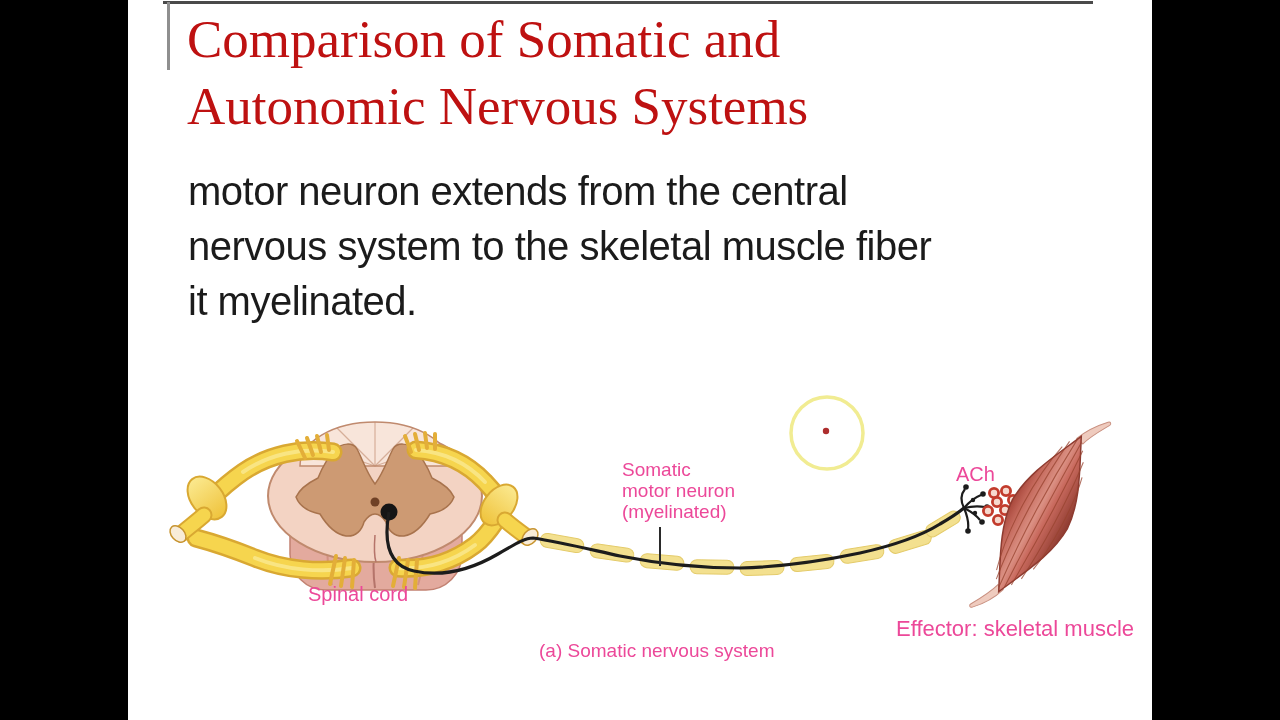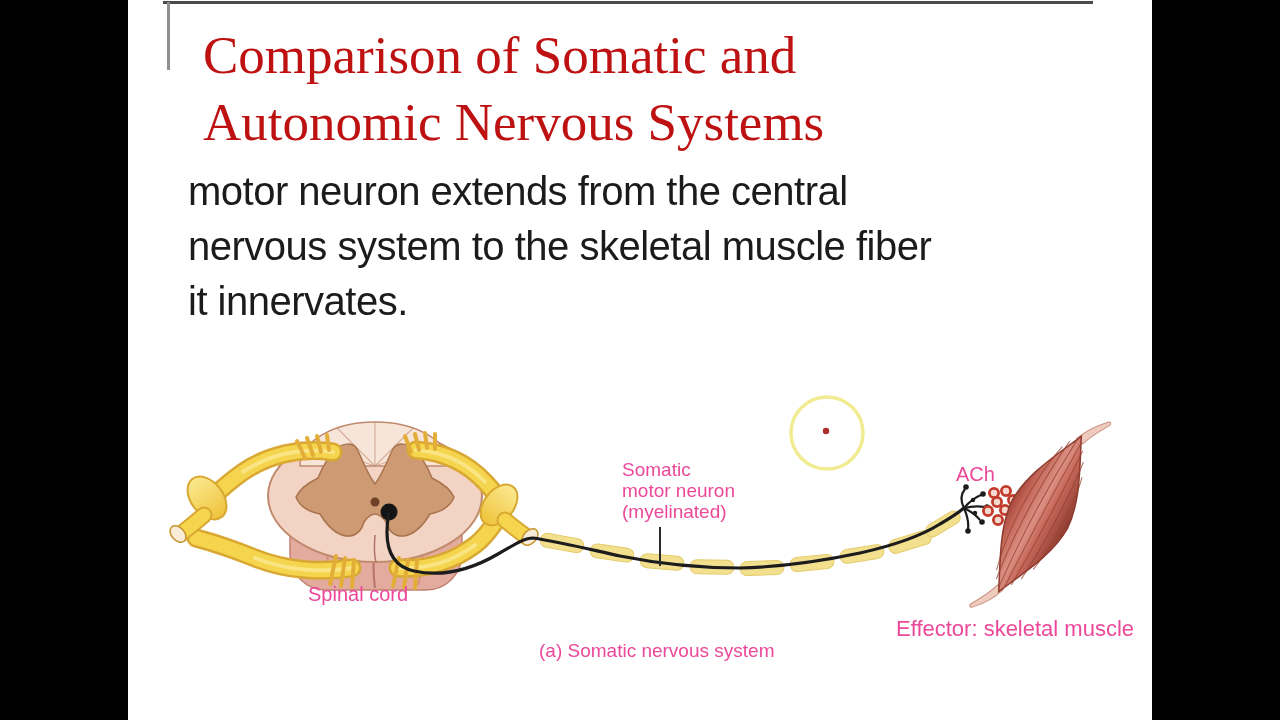--- a/index.html
+++ b/index.html
@@ -1,21 +1,21 @@
 <!DOCTYPE html>
 <html><head>
 <meta charset="utf-8">
 <style>
   html,body{margin:0;padding:0;background:#000;}
   .stage{position:relative;width:1280px;height:720px;background:#000;overflow:hidden;
          font-family:"Liberation Sans",sans-serif;}
   .slide{position:absolute;left:128px;top:0;width:1024px;height:720px;background:#ffffff;}
   .top-rule{position:absolute;left:35px;top:1px;width:930px;height:3px;background:#4a4a4a;}
   .title-accent{position:absolute;left:39px;top:2px;width:3px;height:68px;background:#8f8f8f;}
-  .slide-title{position:absolute;left:59px;top:6px;margin:16px;
+  .slide-title{position:absolute;left:59px;top:6px;margin:0;
                font-family:"Liberation Serif",serif;font-weight:400;
                font-size:53px;line-height:67px;color:#be1111;white-space:nowrap;}
   .body-text{position:absolute;left:60px;top:164px;margin:0;
              font-size:40px;line-height:55px;color:#1b1b1b;letter-spacing:-0.5px;}
   .body-text div{white-space:nowrap;}
   .diagram{position:absolute;left:0;top:0;width:1024px;height:720px;}
   .diagram svg{position:absolute;left:0;top:0;}
   .dlabel{position:absolute;color:#ec4899;white-space:pre-line;line-height:21px;}
   .lbl-motor{left:494px;top:459px;font-size:19px;}
   .lbl-ach{left:828px;top:464px;font-size:20px;}
@@ -30,21 +30,21 @@
   <div class="slide">
 
     <div class="top-rule"></div>
     <div class="title-accent"></div>
 
     <h1 class="slide-title"><span>Comparison of Somatic and</span><br><span>Autonomic Nervous Systems</span></h1>
 
     <div class="body-text">
       <div>motor neuron extends from the central</div>
       <div>nervous system to the skeletal muscle fiber</div>
-      <div>it innervates.</div>
+      <div>it myelinated.</div>
     </div>
 
     <div class="diagram">
       <svg width="1024" height="720" viewBox="128 0 1024 720">
         <defs>
           <linearGradient id="mg" x1="0" y1="0" x2="1" y2="0">
             <stop offset="0" stop-color="#a8473b"></stop>
             <stop offset="0.18" stop-color="#c4685b"></stop>
             <stop offset="0.45" stop-color="#db9184"></stop>
             <stop offset="0.62" stop-color="#c96a5e"></stop>

